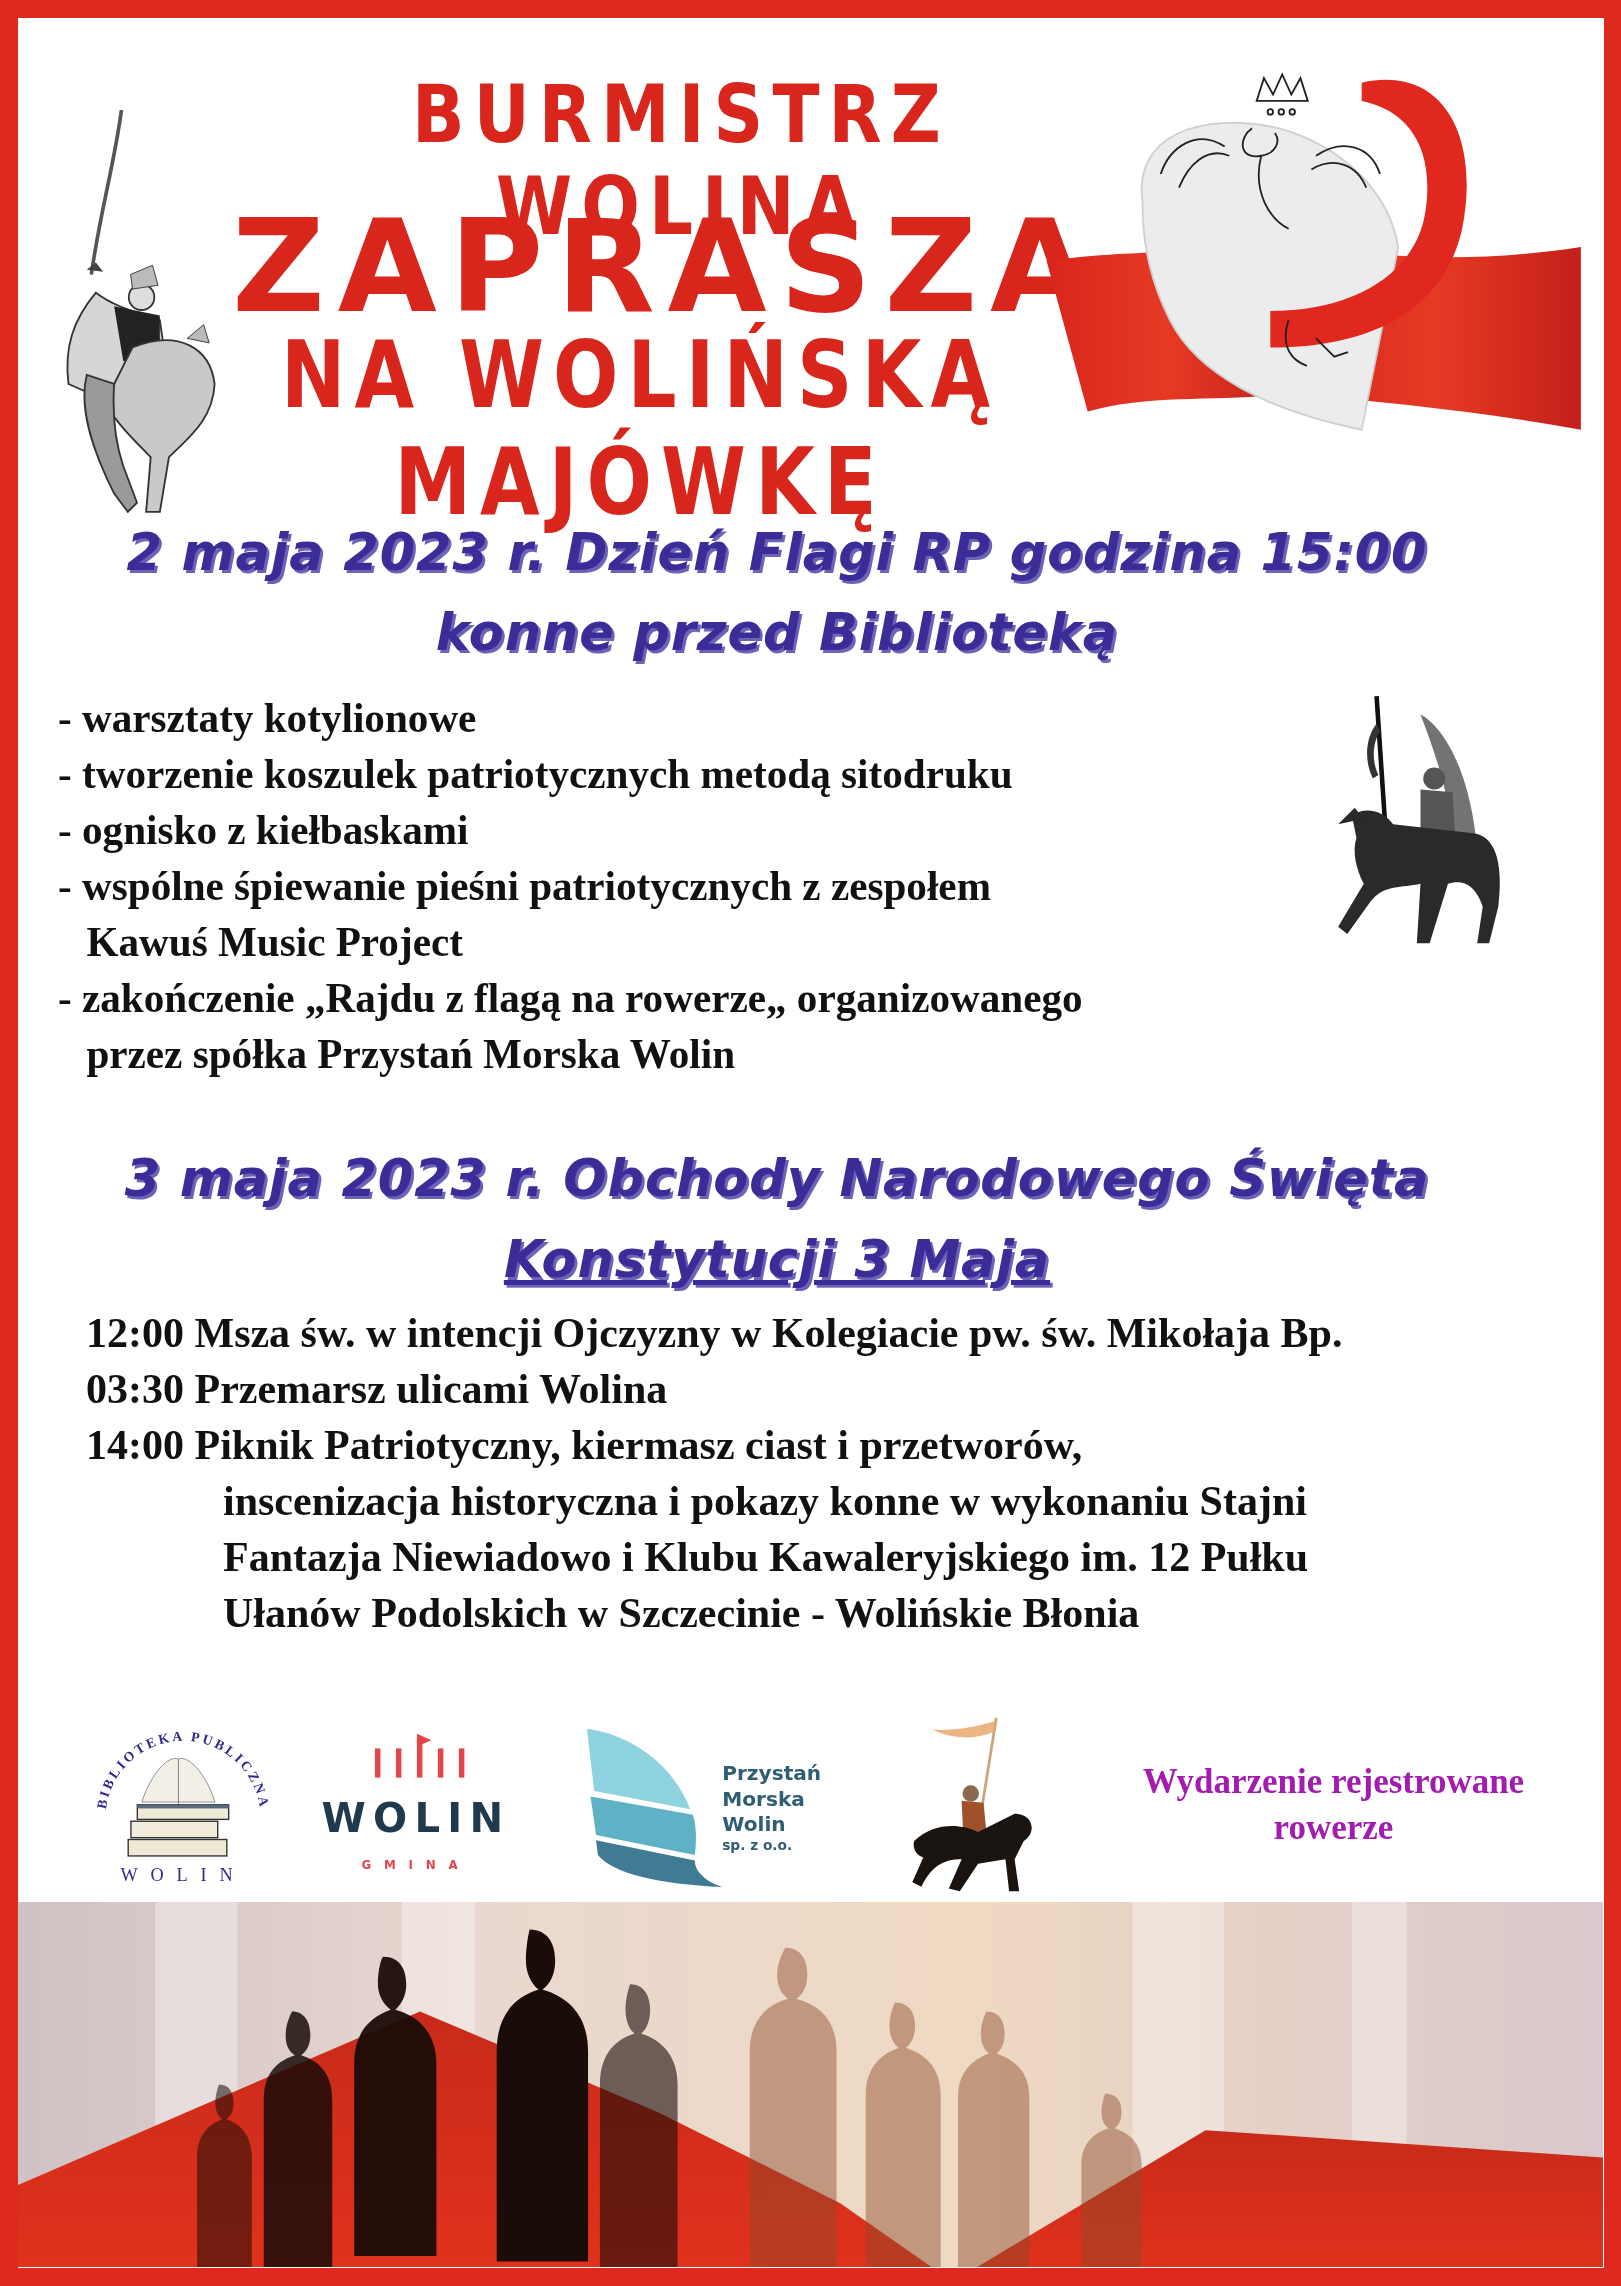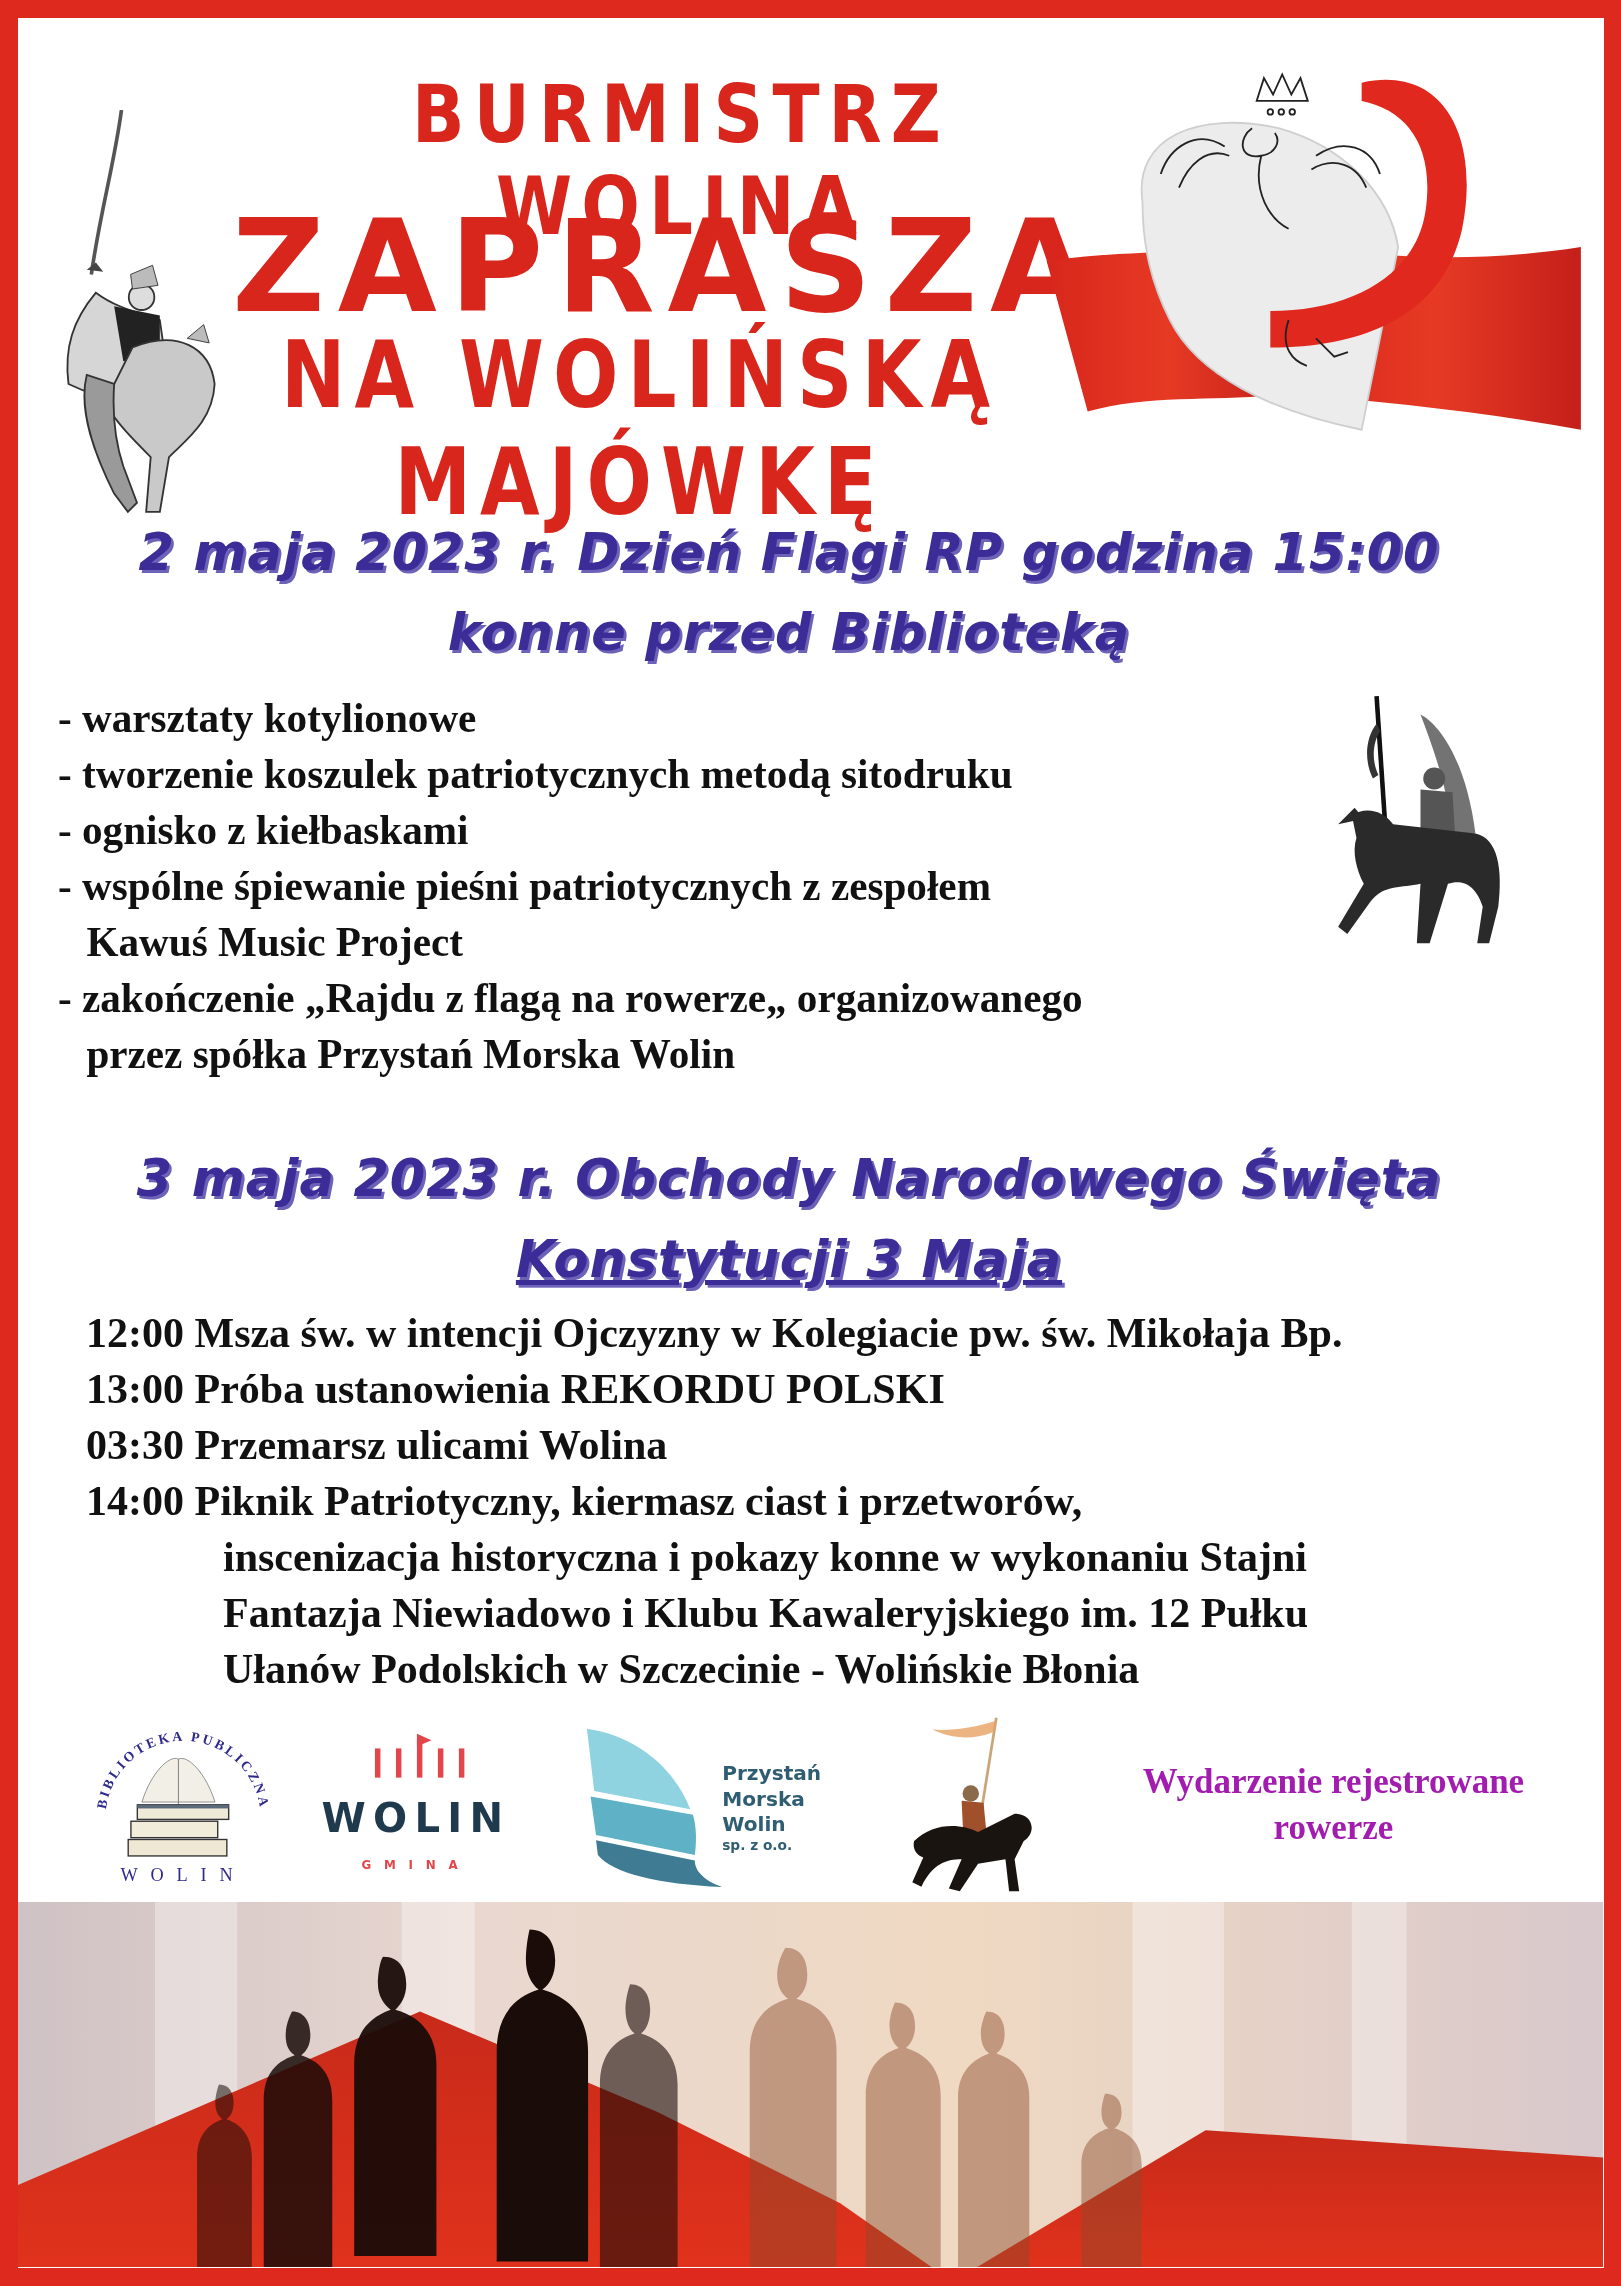--- a/index.html
+++ b/index.html
@@ -15,21 +15,21 @@
   .title-line {
     position: absolute; left: 0; width: 1622px; text-align: center;
     color: #d9261c; font-family: "DejaVu Sans", sans-serif; font-weight: bold;
     letter-spacing: 9.1px; transform-origin: center;
   }
   .t1 { top: 80px; font-size: 69px; left: 224px; width: 914px; transform: scaleY(1.15); }
   .t2 { top: 192px; font-size: 128px; left: 210px; width: 914px; letter-spacing: 12.8px; transform: scaleY(1.0); }
   .t3 { top: 340px; font-size: 77px; left: 183px; width: 914px; transform: scaleY(1.2); }
 
   .heading {
-    position: absolute; left: 12px; width: 1554px; text-align: center;
+    position: absolute; left: 0; width: 1554px; text-align: center;
     color: #3b2c98; font-family: "DejaVu Sans", sans-serif; font-weight: bold;
     font-size: 51px; font-style: italic; letter-spacing: 0.9px;
     text-shadow: 2.7px 2.7px 0 #6c63b8;
   }
   .h1a { top: 523px; }
   .h1b { top: 603px; }
   .h2a { top: 1149px; }
   .h2b { top: 1230px; text-decoration: underline; }
 
   .bullets { position: absolute; left: 58px; top: 690px; width: 1279px; }
@@ -140,21 +140,20 @@
     <path d="M25 140 C 40 130, 60 135, 70 150 L 160 160 C 185 165, 190 200, 185 240 L 175 280 L 162 280 L 168 240 C 160 215, 145 210, 130 215 L 110 280 L 96 280 L 100 215 C 80 220, 60 215, 45 235 L 20 270 L 10 262 L 38 215 C 30 200, 25 180, 30 165 z" fill="#2a2a2a"></path>
     <path d="M10 150 l18 -18 l10 12 z" fill="#2a2a2a"></path>
   </svg>
 </div>
 
 <div class="heading h2a">3 maja 2023 r. Obchody Narodowego Święta</div>
 <div class="heading h2b">Konstytucji 3 Maja</div>
 
 <div class="schedule">
   <div class="sched-line">12:00 Msza św. w intencji Ojczyzny w Kolegiacie pw. św. Mikołaja Bp.</div>
-  <div class="sched-line">13:00 Próba ustanowienia REKORDU POLSKI</div>
   <div class="sched-line">03:30 Przemarsz ulicami Wolina</div>
   <div class="sched-line">14:00 Piknik Patriotyczny, kiermasz ciast i przetworów,</div>
   <div class="sched-line cont">inscenizacja historyczna i pokazy konne w wykonaniu Stajni</div>
   <div class="sched-line cont">Fantazja Niewiadowo i Klubu Kawaleryjskiego im. 12 Pułku</div>
   <div class="sched-line cont">Ułanów Podolskich w Szczecinie - Wolińskie Błonia</div>
 </div>
 
 <div class="logo lib-logo">
   <svg width="192" height="169" viewBox="0 0 210 185">
     <defs>

